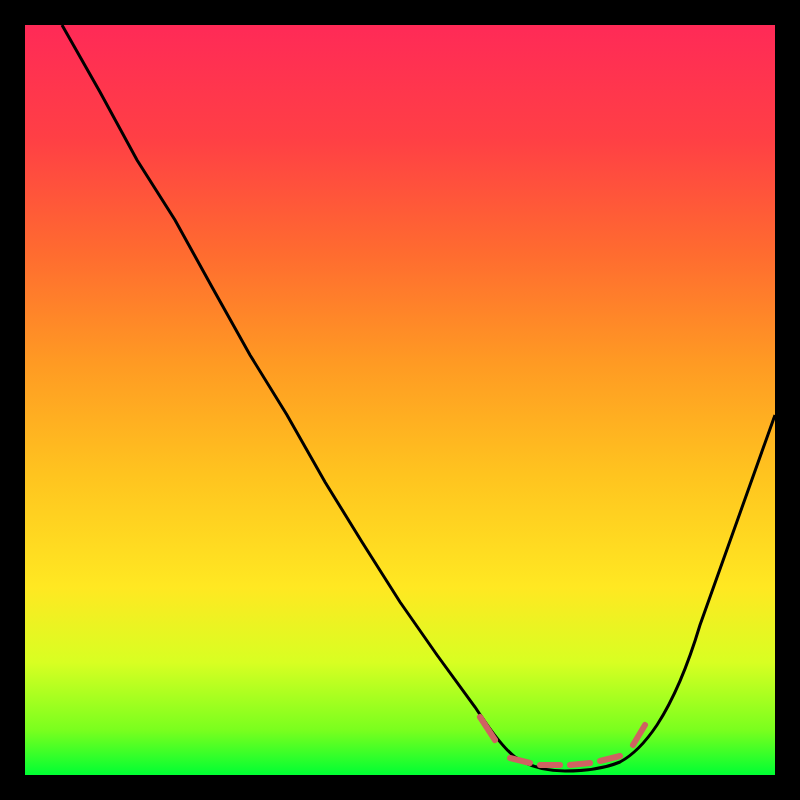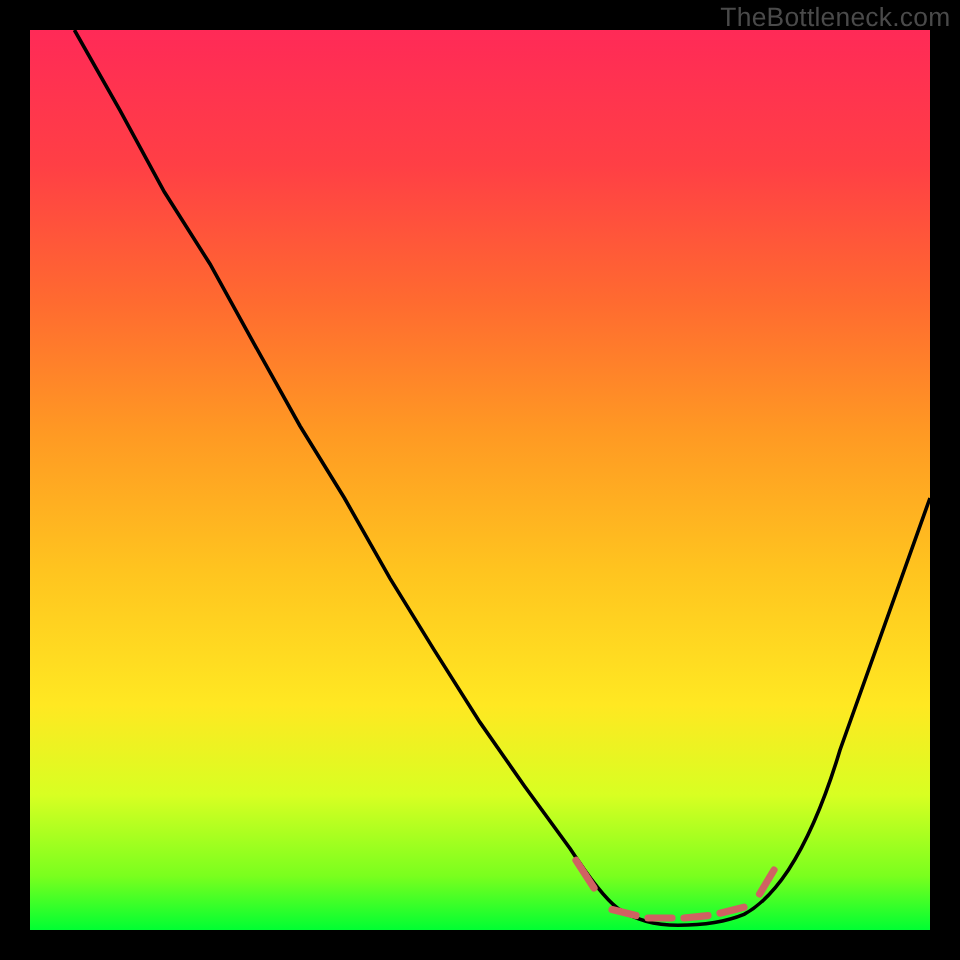--- a/index.html
+++ b/index.html
@@ -91,15 +91,14 @@
         <line x1="515" y1="740" x2="535" y2="740"></line>
         <line x1="545" y1="740" x2="565" y2="738"></line>
         <line x1="575" y1="736" x2="595" y2="731"></line>
 
         <line x1="608" y1="720" x2="620" y2="700"></line>
       </g>
     </svg>
 
   </div>
 
-  <div class="watermark">TheBottleneck.com</div>
 
 </div>
 
 </body></html>

